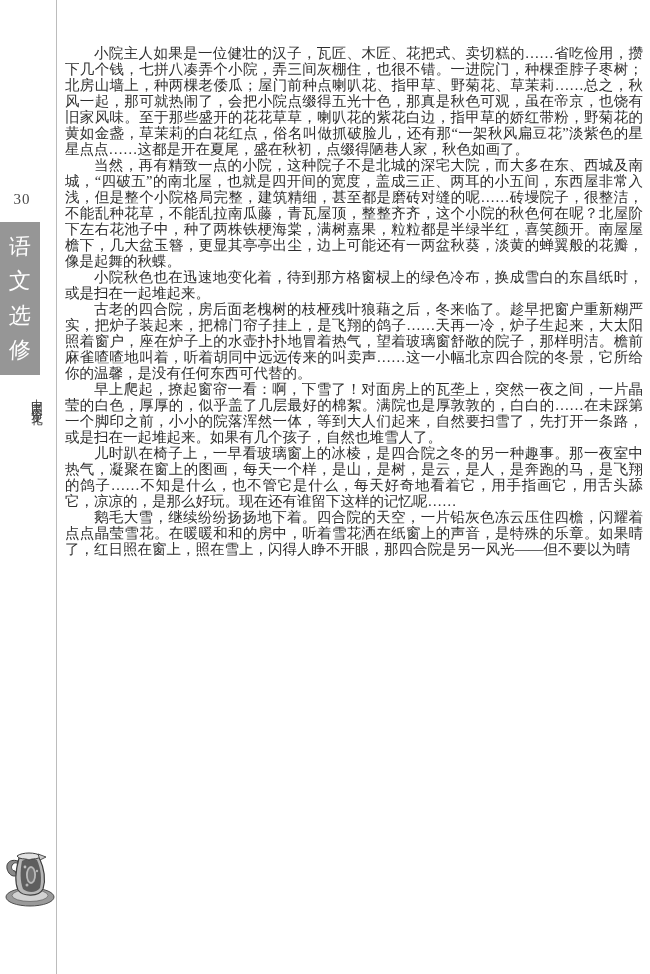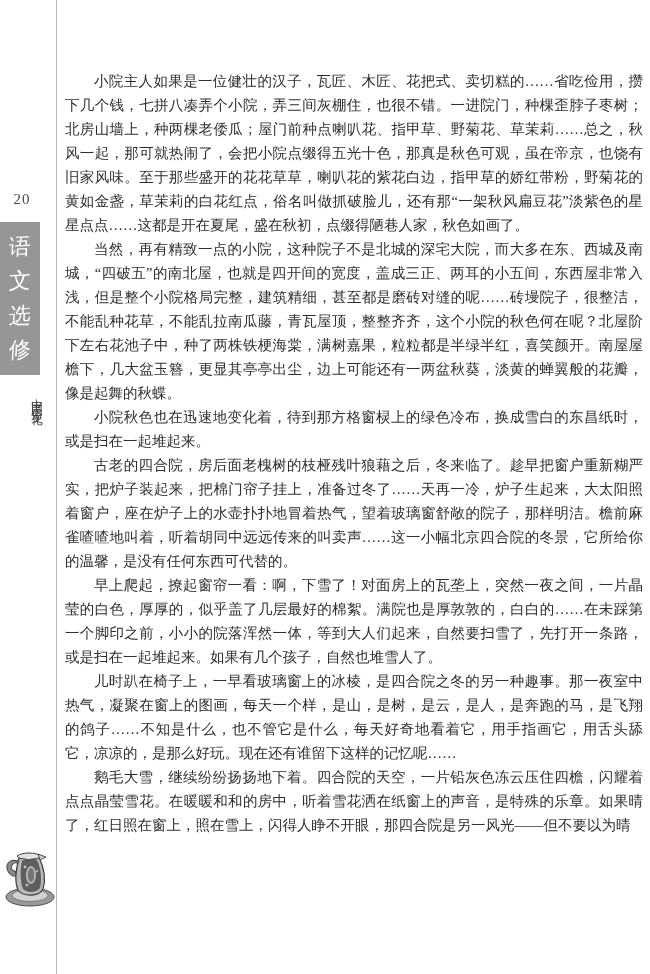--- a/index.html
+++ b/index.html
@@ -74,38 +74,37 @@
     top: 845px;
     width: 54px;
     height: 66px;
   }
   .text-area {
     position: absolute;
     left: 65px;
     top: 45px;
     width: 578px;
     font-size: 14.5px;
-    line-height: 24px;
+    line-height: 16px;
     color: #2e2e2e;
     text-align: justify;
-    margin-top: 24px;
   }
   .text-area p {
     text-indent: 2em;
     margin: 0;
   }
 </style>
 </head>
 <body>
 
 <div class="page">
 
   <div class="margin-line"></div>
 
-  <div class="page-number">20</div>
+  <div class="page-number">30</div>
 
   <div class="series-block">
     <span>语</span>
     <span>文</span>
     <span>选</span>
     <span>修</span>
   </div>
 
   <div class="subtitle-vertical">
     <span>中国民俗文化</span>
@@ -128,19 +127,19 @@
     <circle cx="25" cy="40" r="1.5" fill="#d8d8d8" opacity="0.7"></circle>
 
     <path d="M15,11 C20,7 34,7 39,11 C36,15 31,13 27,15 C23,13 18,15 15,11 Z" fill="#e2e2e2" stroke="#3f3f3f" stroke-width="1"></path>
     <path d="M36,9 L44,12 L38,15 Z" fill="#cccccc" stroke="#3f3f3f" stroke-width="0.9"></path>
   </svg>
 
   <div class="text-area" id="paragraphs">
       <p>小院主人如果是一位健壮的汉子，瓦匠、木匠、花把式、卖切糕的……省吃俭用，攒下几个钱，七拼八凑弄个小院，弄三间灰棚住，也很不错。一进院门，种棵歪脖子枣树；北房山墙上，种两棵老倭瓜；屋门前种点喇叭花、指甲草、野菊花、草茉莉……总之，秋风一起，那可就热闹了，会把小院点缀得五光十色，那真是秋色可观，虽在帝京，也饶有旧家风味。至于那些盛开的花花草草，喇叭花的紫花白边，指甲草的娇红带粉，野菊花的黄如金盏，草茉莉的白花红点，俗名叫做抓破脸儿，还有那“一架秋风扁豆花”淡紫色的星星点点……这都是开在夏尾，盛在秋初，点缀得陋巷人家，秋色如画了。</p>
       <p>当然，再有精致一点的小院，这种院子不是北城的深宅大院，而大多在东、西城及南城，“四破五”的南北屋，也就是四开间的宽度，盖成三正、两耳的小五间，东西屋非常入浅，但是整个小院格局完整，建筑精细，甚至都是磨砖对缝的呢……砖墁院子，很整洁，不能乱种花草，不能乱拉南瓜藤，青瓦屋顶，整整齐齐，这个小院的秋色何在呢？北屋阶下左右花池子中，种了两株铁梗海棠，满树嘉果，粒粒都是半绿半红，喜笑颜开。南屋屋檐下，几大盆玉簪，更显其亭亭出尘，边上可能还有一两盆秋葵，淡黄的蝉翼般的花瓣，像是起舞的秋蝶。</p>
       <p>小院秋色也在迅速地变化着，待到那方格窗棂上的绿色冷布，换成雪白的东昌纸时，或是扫在一起堆起来。</p>
-      <p>古老的四合院，房后面老槐树的枝桠残叶狼藉之后，冬来临了。趁早把窗户重新糊严实，把炉子装起来，把棉门帘子挂上，准备过冬了……天再一冷，炉子生起来，大太阳照着窗户，座在炉子上的水壶扑扑地冒着热气，望着玻璃窗舒敞的院子，那样明洁。檐前麻雀喳喳地叫着，听着胡同中远远传来的叫卖声……这一小幅北京四合院的冬景，它所给你的温馨，是没有任何东西可代替的。</p>
+      <p>古老的四合院，房后面老槐树的枝桠残叶狼藉之后，冬来临了。趁早把窗户重新糊严实，把炉子装起来，把棉门帘子挂上，是飞翔的鸽子……天再一冷，炉子生起来，大太阳照着窗户，座在炉子上的水壶扑扑地冒着热气，望着玻璃窗舒敞的院子，那样明洁。檐前麻雀喳喳地叫着，听着胡同中远远传来的叫卖声……这一小幅北京四合院的冬景，它所给你的温馨，是没有任何东西可代替的。</p>
       <p>早上爬起，撩起窗帘一看：啊，下雪了！对面房上的瓦垄上，突然一夜之间，一片晶莹的白色，厚厚的，似乎盖了几层最好的棉絮。满院也是厚敦敦的，白白的……在未踩第一个脚印之前，小小的院落浑然一体，等到大人们起来，自然要扫雪了，先打开一条路，或是扫在一起堆起来。如果有几个孩子，自然也堆雪人了。</p>
       <p>儿时趴在椅子上，一早看玻璃窗上的冰棱，是四合院之冬的另一种趣事。那一夜室中热气，凝聚在窗上的图画，每天一个样，是山，是树，是云，是人，是奔跑的马，是飞翔的鸽子……不知是什么，也不管它是什么，每天好奇地看着它，用手指画它，用舌头舔它，凉凉的，是那么好玩。现在还有谁留下这样的记忆呢……</p>
       <p>鹅毛大雪，继续纷纷扬扬地下着。四合院的天空，一片铅灰色冻云压住四檐，闪耀着点点晶莹雪花。在暖暖和和的房中，听着雪花洒在纸窗上的声音，是特殊的乐章。如果晴了，红日照在窗上，照在雪上，闪得人睁不开眼，那四合院是另一风光——但不要以为晴</p>
     </div>
 
 </div>
 
 </body></html>

